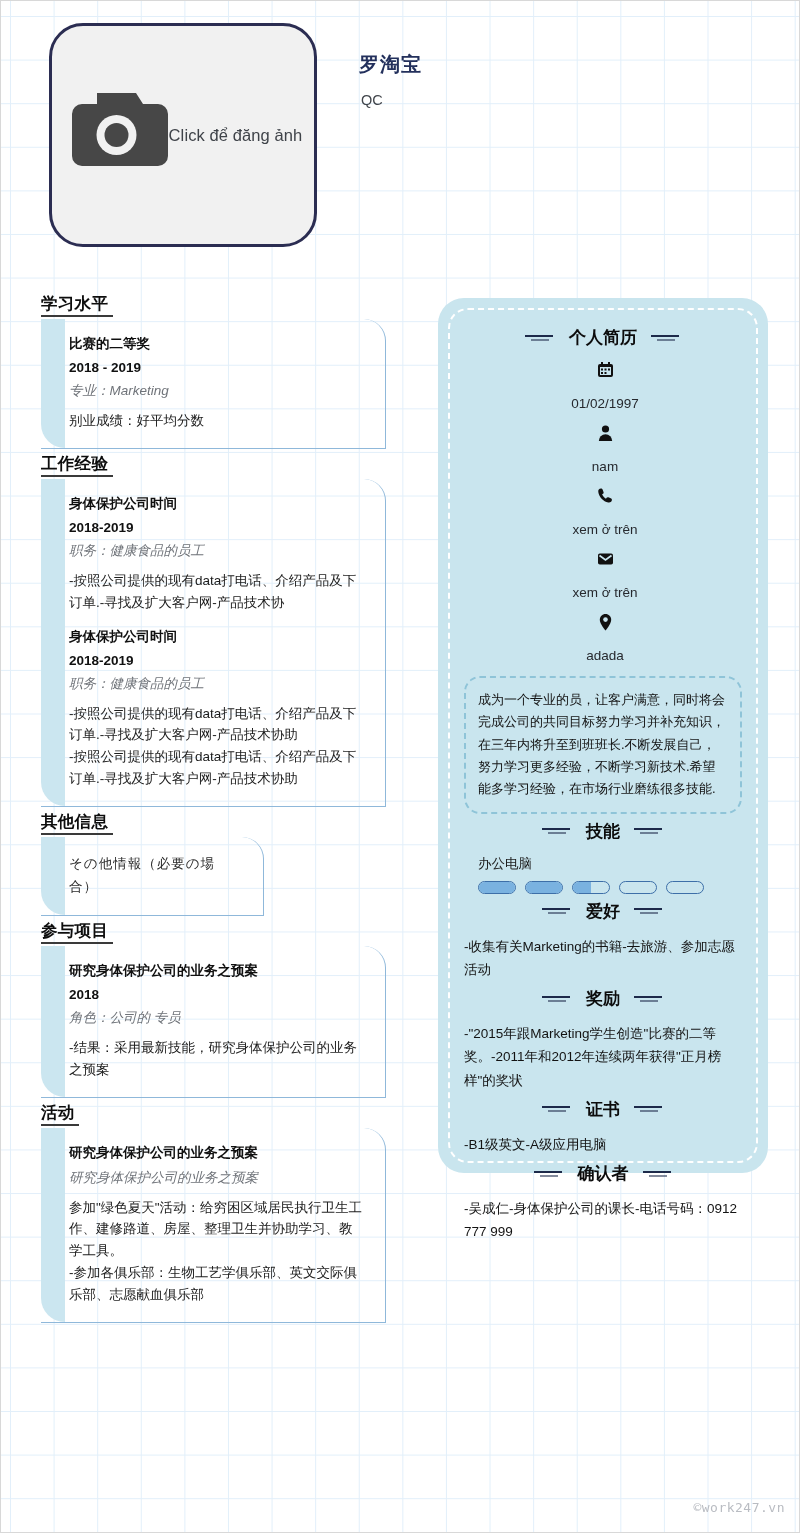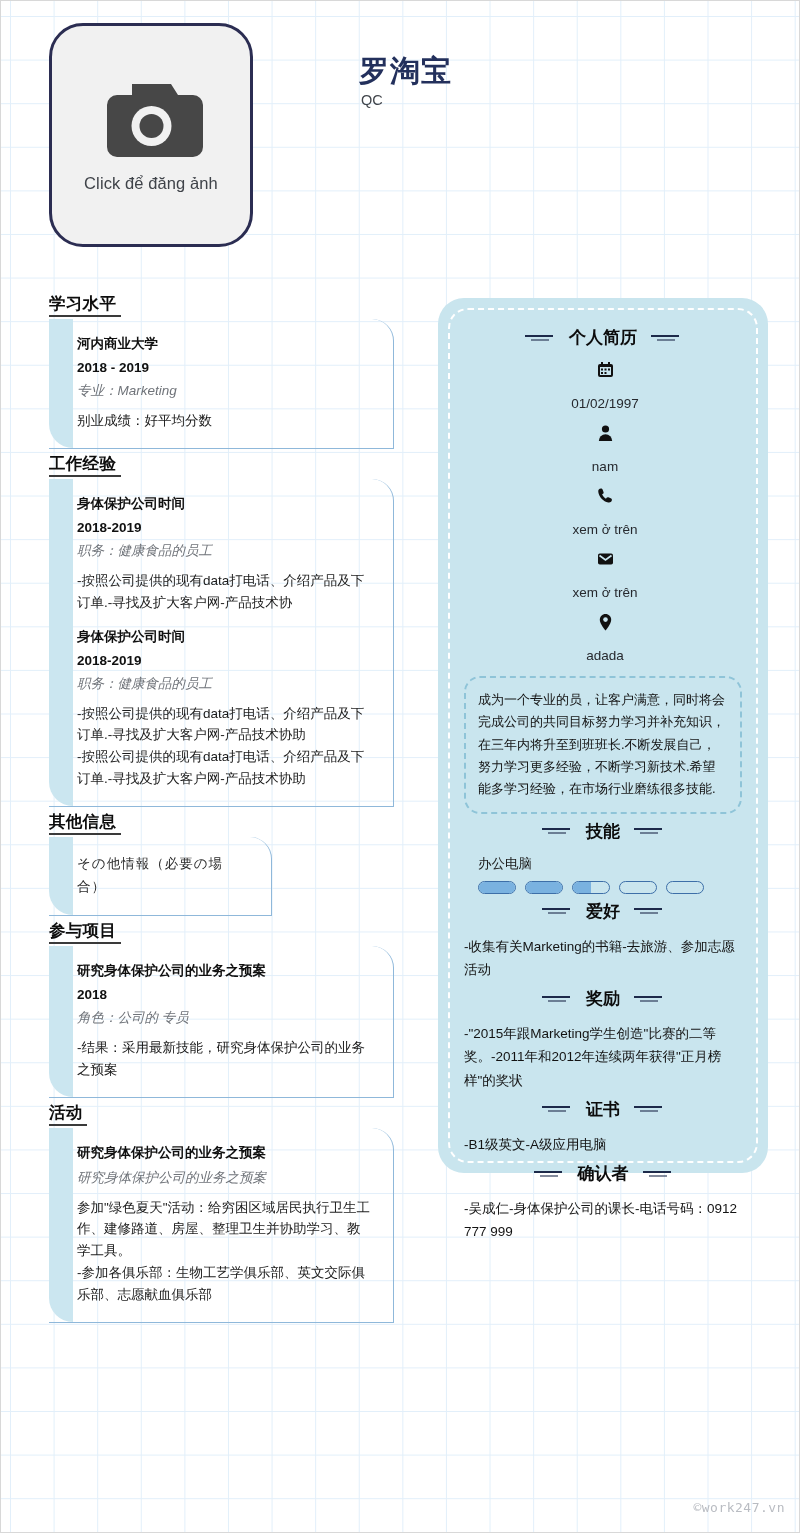--- a/index.html
+++ b/index.html
@@ -23,58 +23,58 @@
     background-position: 9px 15px;
     box-sizing: border-box;
     border: 1px solid #d8d8d8;
   }
 
   
   .photo-box {
     position: absolute;
     left: 48px;
     top: 22px;
-    width: 204px;
+    width: 268px;
     height: 224px;
     border: 3px solid #2b2d52;
     border-radius: 34px;
     background: #f1f1f1;
     display: flex;
-    flex-direction: column;
+    flex-direction: row;
     align-items: center;
     justify-content: center;
     box-sizing: border-box;
   }
   .cam-icon { width: 105px; height: 84px; margin-bottom: 12px; }
   .photo-caption {
     font-size: 16.5px;
     color: #3f4349;
     letter-spacing: .1px;
   }
   .name {
     position: absolute;
     left: 358px;
     top: 50px;
-    font-size: 30px;
+    font-size: 20px;
     font-weight: bold;
     color: #23305c;
     letter-spacing: 1px;
   }
   .job-title {
     position: absolute;
     left: 360px;
     top: 91px;
     font-size: 14.5px;
     color: #41454b;
   }
 
   
   .left-col {
     position: absolute;
-    left: 8px;
+    left: 0;
     top: 292px;
     width: 410px;
   }
   .sec { margin-bottom: 4px; }
   .sec-head {
     margin-left: 40px;
     display: inline-block;
     font-size: 16.5px;
     font-weight: bold;
     color: #0d0d0d;
@@ -267,21 +267,21 @@
       </svg>
     </span>
     <div class="photo-caption">Click để đăng ảnh</div>
   </div>
 
   <div class="name">罗淘宝</div>
   <div class="job-title">QC</div>
 
   <div class="left-col" id="left-col">
       <div class="sec"><div class="sec-head">学习水平</div><div class="sec-rule" style="width: 72px;"></div><div class="box box-wide">
-          <div class="b-title">河内商业大学</div>
+          <div class="b-title">比赛的二等奖</div>
           <div class="b-date">2018 - 2019</div>
           <div class="b-sub">专业：Marketing</div>
           <div class="b-desc">别业成绩：好平均分数</div>
         </div></div>
       <div class="sec"><div class="sec-head">工作经验</div><div class="sec-rule" style="width: 72px;"></div><div class="box box-wide">
           <div class="b-title">身体保护公司时间</div>
           <div class="b-date">2018-2019</div>
           <div class="b-sub">职务：健康食品的员工</div>
           <div class="b-desc">-按照公司提供的现有data打电话、介绍产品及下订单.-寻找及扩大客户网-产品技术协</div>
           <div class="b-gap"></div>

